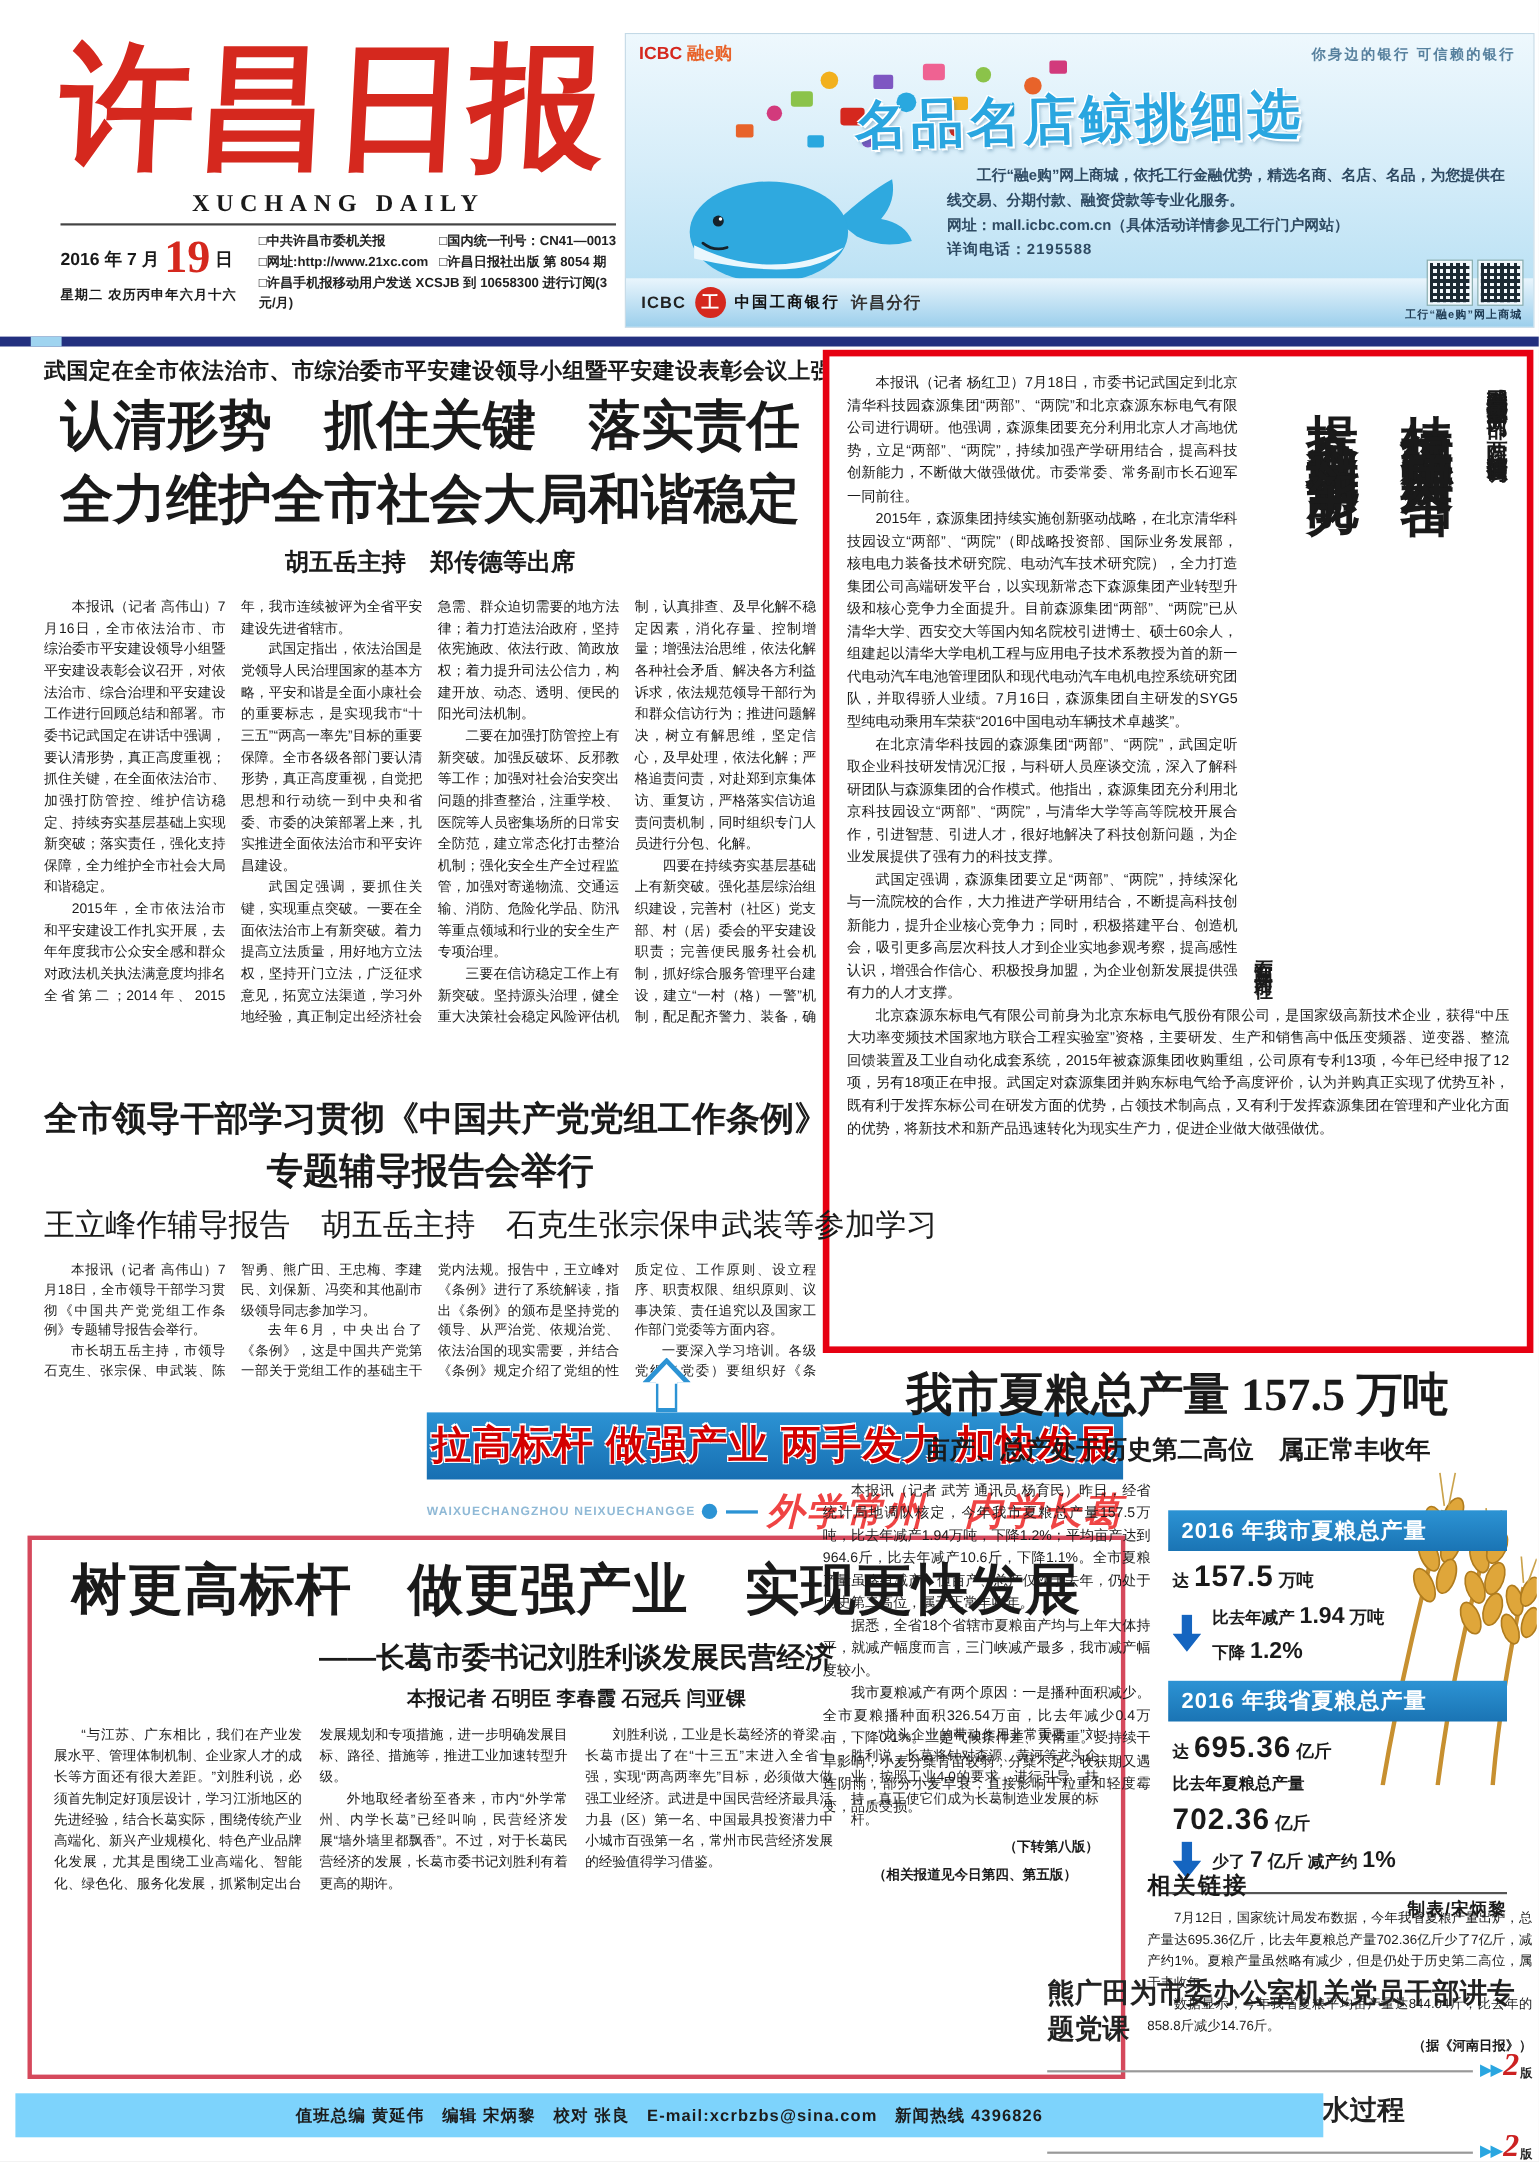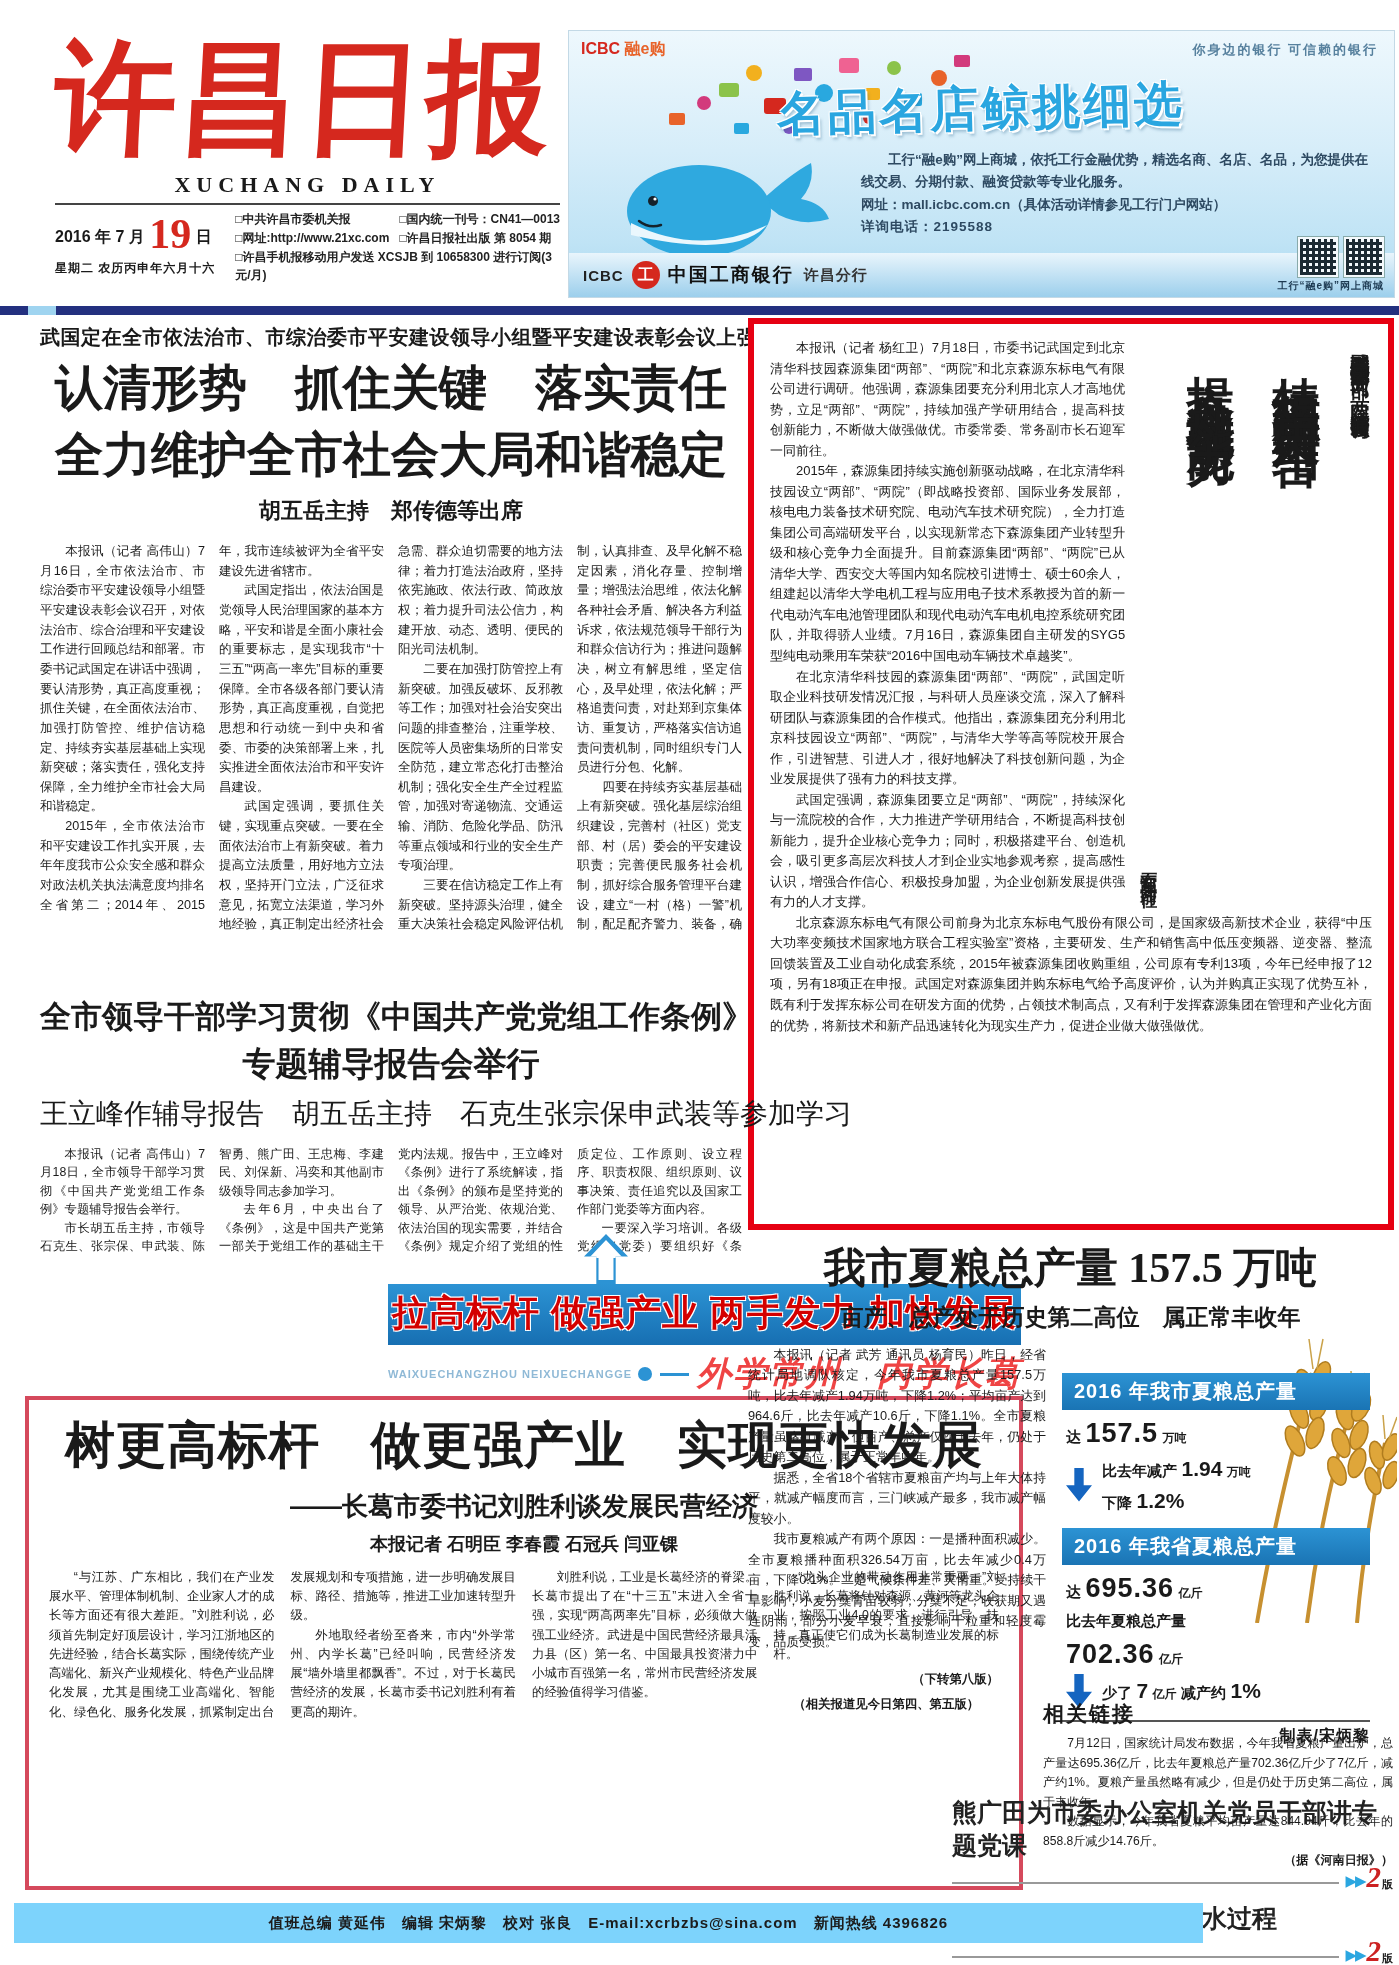--- a/index.html
+++ b/index.html
@@ -35,21 +35,21 @@
             text-shadow:2px 2px 0 #fff,-1px -1px 0 #fff,1px -1px 0 #fff,-1px 1px 0 #fff,3px 4px 3px rgba(40,100,140,.35);}
   .ad-text{position:absolute;left:292px;top:118px;width:512px;font-size:13.5px;font-weight:bold;
            color:#2e4a62;line-height:1.65;}
   .ad-text p{margin:0;}
   .ad-text p.ind{text-indent:2em;}
   .ad-phone{letter-spacing:1px;}
   .ad-bottom{position:absolute;left:0;bottom:0;width:100%;height:44px;
              background:linear-gradient(180deg,#e9f5fc,#9ccfec);display:flex;align-items:center;padding:0 14px;box-sizing:border-box;}
   .icbc-circle{width:28px;height:28px;border-radius:50%;background:#d5281e;color:#fff;display:flex;
                align-items:center;justify-content:center;font-size:16px;font-weight:bold;margin:0 8px;}
-  .ad-bank{font-size:19px;font-weight:bold;color:#111;letter-spacing:2px;}
+  .ad-bank{font-size:14px;font-weight:bold;color:#111;letter-spacing:2px;}
   .ad-branch{font-size:15px;font-weight:bold;color:#333;margin-left:10px;letter-spacing:1px;}
   .ad-icbc-txt{font-weight:bold;font-size:15px;color:#222;letter-spacing:1px;}
   .ad-qrs{position:absolute;right:10px;bottom:4px;text-align:right;}
   .qr-row{display:flex;gap:6px;justify-content:flex-end;}
   .qr{width:36px;height:36px;background:
       repeating-linear-gradient(0deg,#1c2a33 0 3px,transparent 3px 6px),
       repeating-linear-gradient(90deg,#1c2a33 0 3px,#f4f9fc 3px 6px);
       border:2px solid #f4f9fc;outline:1px solid #8aa;}
   .qr-cap{font-size:10px;font-weight:bold;color:#1d3a52;margin-top:2px;letter-spacing:1px;}
 
@@ -129,21 +129,21 @@
   .ga-body{width:298px;font-size:12.8px;line-height:1.6;text-align:justify;height:338px;overflow:hidden;}
   .ga-body p{margin:0;text-indent:2em;}
   .ga-right{flex:1;position:relative;padding-left:16px;}
   .wheat{position:absolute;right:-4px;top:-12px;width:180px;height:290px;}
   .stats{position:relative;width:308px;margin-top:28px;}
   .stat-head{background:linear-gradient(180deg,#2c93d4,#1a74b4);color:#fff;font-weight:bold;font-size:20px;
              padding:5px 12px;letter-spacing:1px;white-space:nowrap;}
   .stat-line{margin:8px 0 2px 4px;}
   .s-sm{font-size:15px;font-weight:bold;}
   .s-big{font-size:27px;font-weight:bold;letter-spacing:1px;}
-  .s-unit{font-size:12px;font-weight:bold;}
+  .s-unit{font-size:16px;font-weight:bold;}
   .s-mid{font-size:21px;font-weight:bold;}
   .stat-delta{display:flex;align-items:center;margin:4px 0 12px 4px;}
   .arrow-down{width:26px;height:34px;background:#1565c0;margin-right:10px;flex:none;
               clip-path:polygon(32% 0,68% 0,68% 52%,100% 52%,50% 100%,0 52%,32% 52%);}
   .stat-delta .lines div{line-height:1.5;}
   .stat-credit{border-top:2px solid #555;margin-top:6px;padding-top:4px;text-align:right;
                font-weight:bold;font-size:16px;letter-spacing:1px;}
 
   
   #related{position:absolute;left:1043px;top:1700px;width:350px;}

